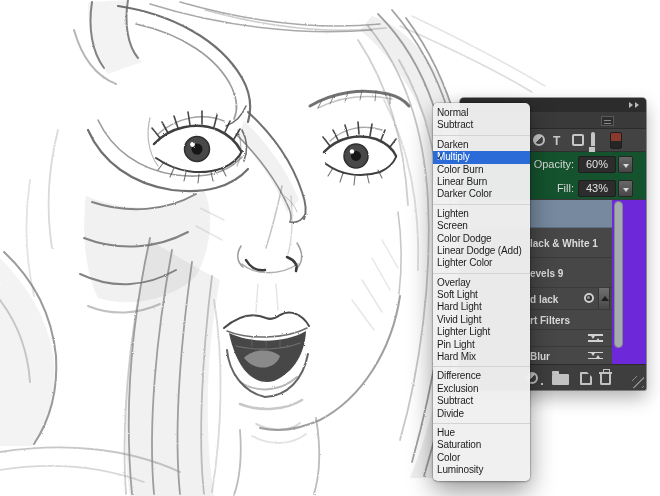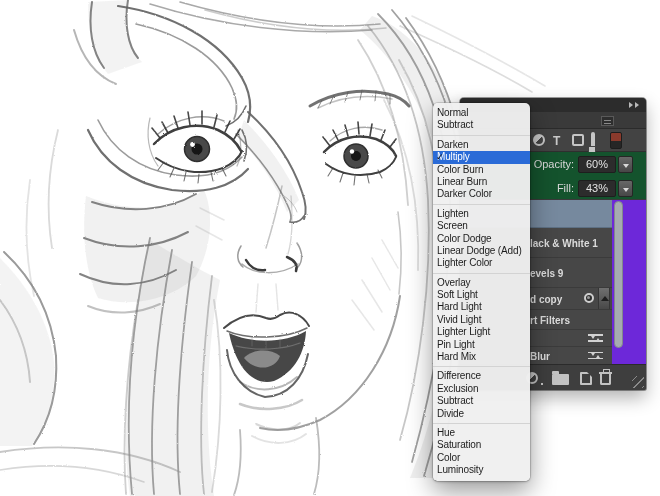--- a/index.html
+++ b/index.html
@@ -320,21 +320,21 @@
       <div class="lrow sel" style="height:28px">
         <span class="lname"></span>
       </div>
       <div class="lrow" style="height:30px">
         <span class="lname">lack &amp; White 1</span>
       </div>
       <div class="lrow" style="height:30px">
         <span class="lname">evels 9</span>
       </div>
       <div class="lrow" style="height:22px">
-        <span class="lname">d copy</span>
+        <span class="lname">d lack</span>
         <span class="badge" style="top:5px"></span>
         <span class="sf-collapse"></span>
       </div>
       <div class="lrow" style="height:20px">
         <span class="lname">rt Filters</span>
       </div>
       <div class="lrow" style="height:17px">
         <span class="lname"></span>
         <span class="blend-ic">
             <i></i>

